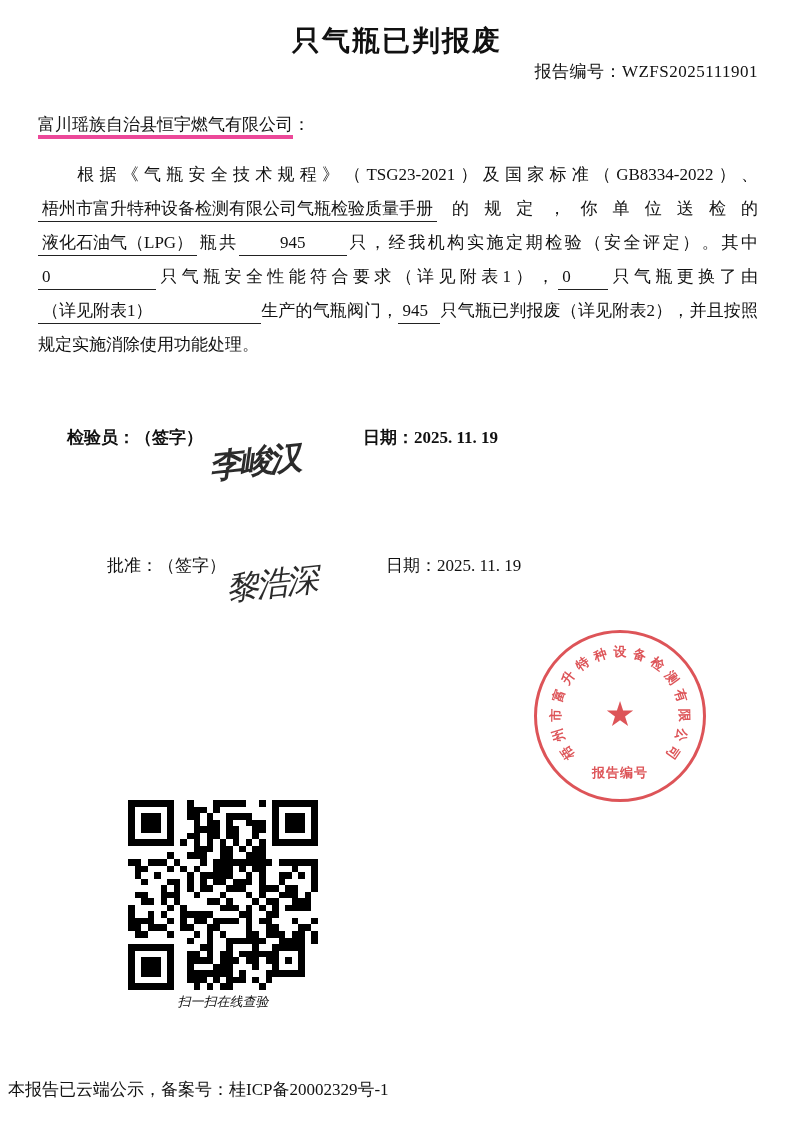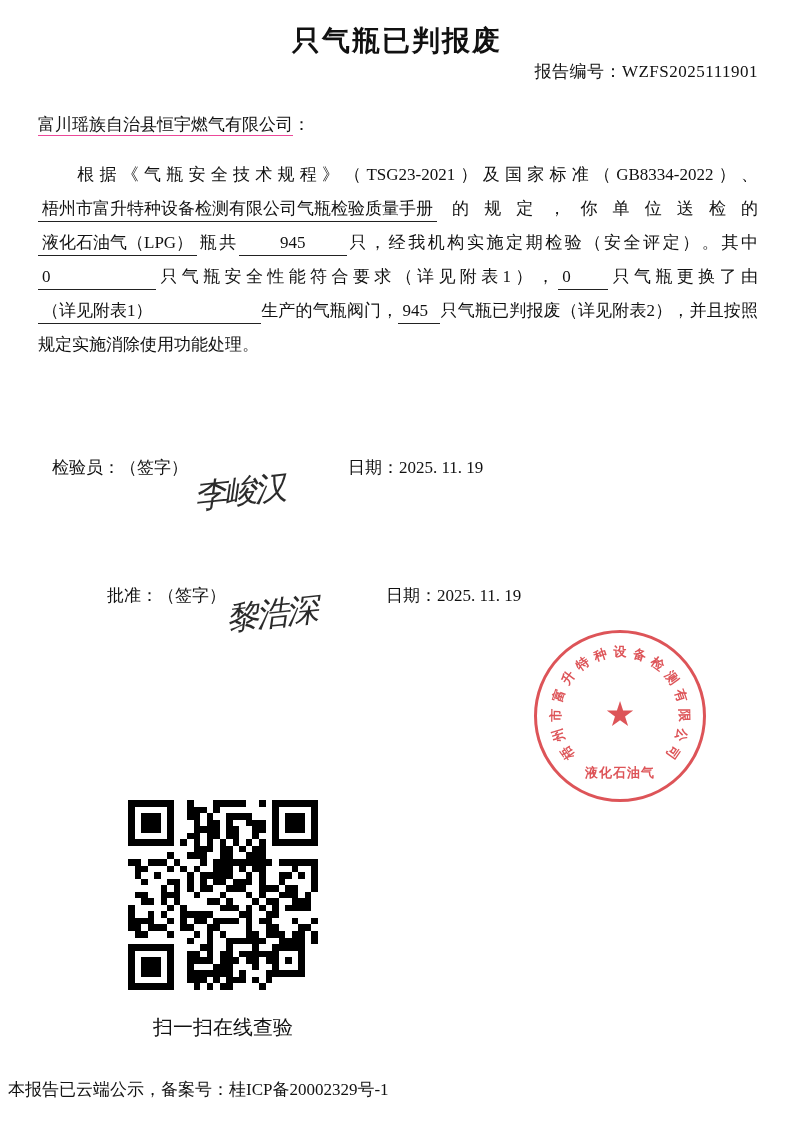--- a/index.html
+++ b/index.html
@@ -40,21 +40,21 @@
     letter-spacing: 0.5px;
   }
 
   
   .addressee-row {
     margin-top: 30px;
     padding-left: 38px;
     font-size: 17px;
   }
   .addressee {
-    border-bottom: 1px solid #ec4899;
+    border-bottom: 4px solid #ec4899;
     padding-bottom: 1px;
   }
 
   
   .body-text {
     margin-top: 22px;
     padding: 0 36px 0 38px;
     font-size: 17px;
     line-height: 34px;
     text-align: justify;
@@ -82,21 +82,21 @@
     font-size: 17px;
   }
   .sig-row {
     display: flex;
     align-items: flex-start;
   }
   .sig-label { white-space: nowrap; }
   .sig-space { position: relative; width: 160px; }
   .sig-date  { white-space: nowrap; }
 
-  .inspector-block { margin-top: 94px; padding-left: 52px; }
+  .inspector-block { margin-top: 64px; padding-left: 67px; font-weight: bold; }
   .approver-block  { margin-top: 105px; padding-left: 107px; }
 
   .handwriting {
     position: absolute;
     font-family: "DejaVu Serif", serif;
     font-style: italic;
     font-size: 33px;
     color: #1a1a1a;
     white-space: nowrap;
     transform: rotate(-6deg);
@@ -173,22 +173,23 @@
     text-align: center;
   }
   .qr-box {
     width: 190px;
     height: 190px;
     background: #ffffff;
     padding: 0;
     box-sizing: border-box;
   }
   .qr-caption {
-    margin-top: 24px;
-    font-size: 20px;
+    margin-top: 3px;
+    font-size: 13px;
+    font-style: italic;
   }
 
   
   .footer {
     position: absolute;
     left: 0; right: 36px;
     bottom: 22px;
     font-size: 17px;
     margin-left: 8px;
   }
@@ -249,21 +250,21 @@
         <span style="transform: translate(-19.6253px, -60.9167px) rotate(-17.8571deg) translate(-50%, -50%);">种</span>
         <span style="transform: translate(3.91887e-15px, -64px) rotate(0deg) translate(-50%, -50%);">设</span>
         <span style="transform: translate(19.6253px, -60.9167px) rotate(17.8571deg) translate(-50%, -50%);">备</span>
         <span style="transform: translate(37.3596px, -51.964px) rotate(35.7143deg) translate(-50%, -50%);">检</span>
         <span style="transform: translate(51.4943px, -38.0045px) rotate(53.5714deg) translate(-50%, -50%);">测</span>
         <span style="transform: translate(60.6674px, -20.3831px) rotate(71.4286deg) translate(-50%, -50%);">有</span>
         <span style="transform: translate(63.995px, -0.797844px) rotate(89.2857deg) translate(-50%, -50%);">限</span>
         <span style="transform: translate(61.1567px, 18.8643px) rotate(107.143deg) translate(-50%, -50%);">公</span>
         <span style="transform: translate(52.4257px, 36.7089px) rotate(125deg) translate(-50%, -50%);">司</span>
       </div>
-    <div class="bottom-text">液化石油气</div>
+    <div class="bottom-text">报告编号</div>
   </div>
 
   <div class="qr-wrap">
     <div class="qr-box">
       <svg viewBox="0 0 29 29" width="190" height="190" shape-rendering="crispEdges">
         <rect width="29" height="29" fill="#ffffff"></rect>
         <g fill="#000000" id="qr-modules">
             <rect x="0" y="0" width="1" height="1"></rect>
             <rect x="1" y="0" width="1" height="1"></rect>
             <rect x="2" y="0" width="1" height="1"></rect>

